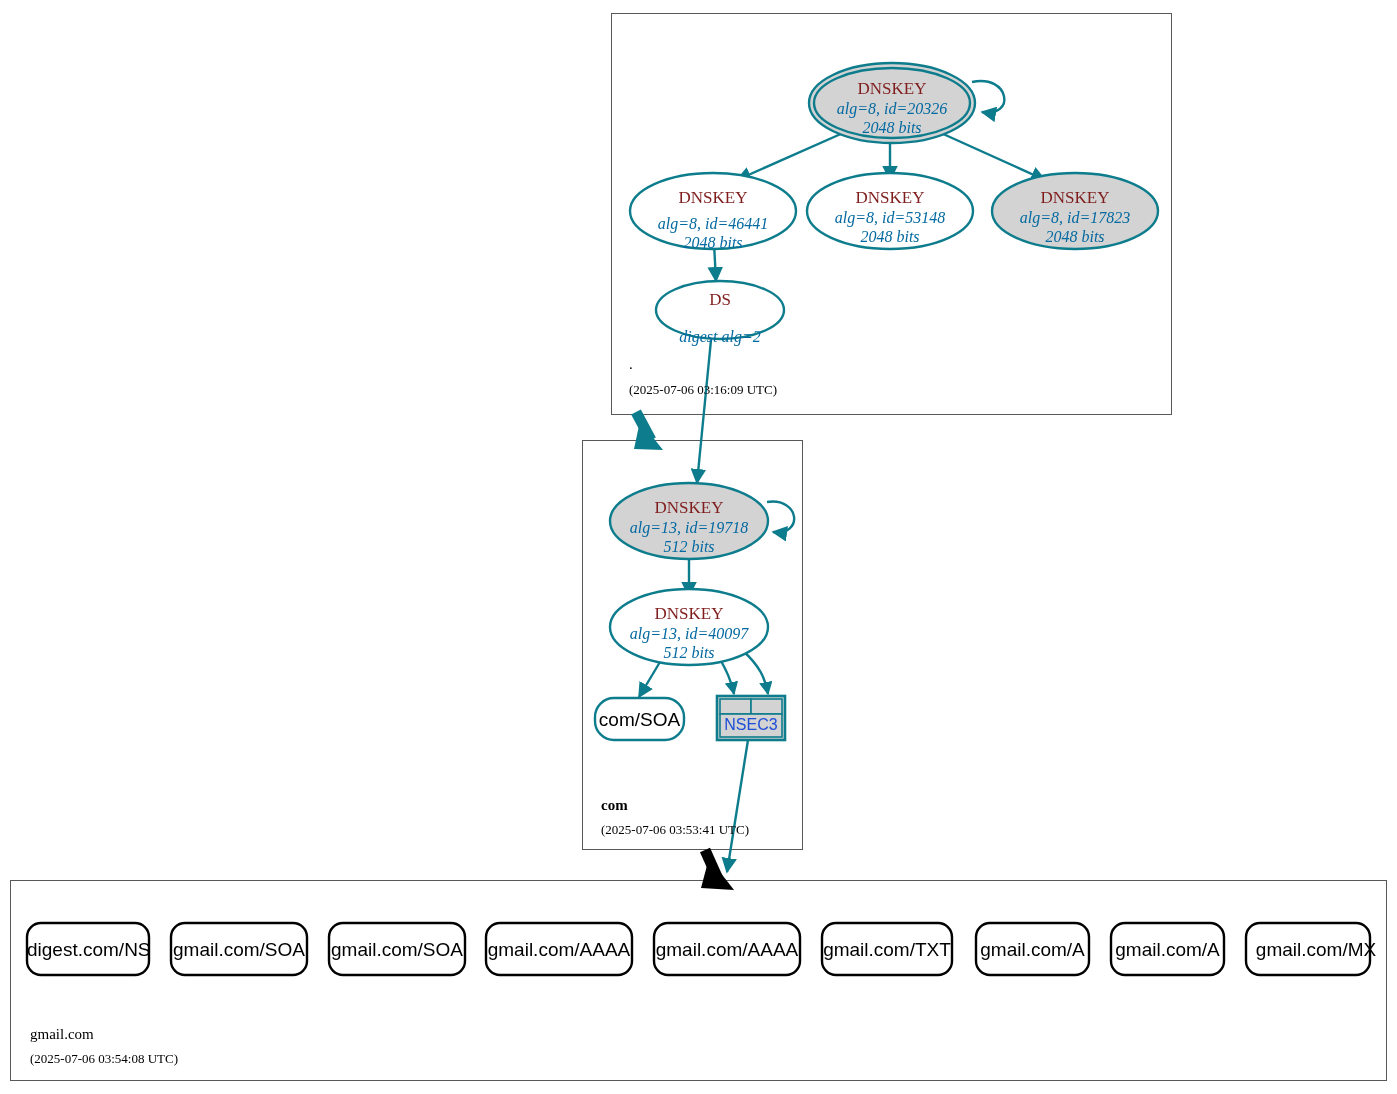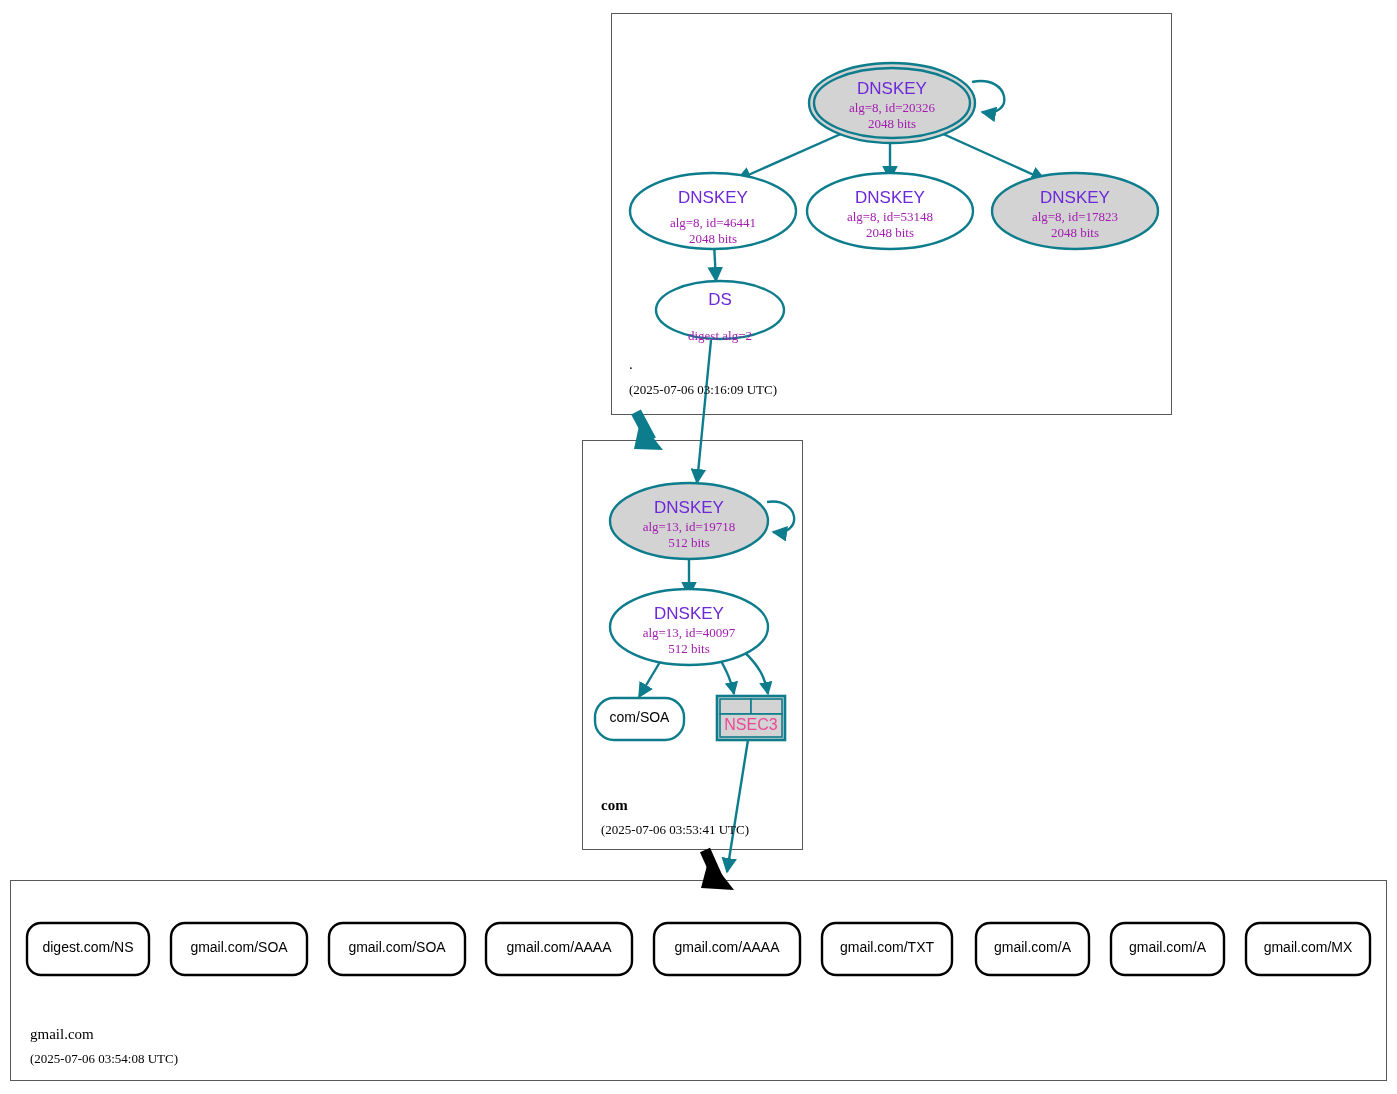--- a/index.html
+++ b/index.html
@@ -48,38 +48,39 @@
   }
   
   .node-txt {
     position: absolute;
     text-align: center;
     pointer-events: none;
     white-space: nowrap;
     line-height: 1.0;
   }
   .n-title {
-    font-family: Liberation Sans, sans-serif;
+    font-family: Liberation Serif, serif;
     font-size: 17px;
-    color: #6d28d9;
+    color: #7f1d1d;
   }
   .n-sub {
     font-family: "Liberation Serif", serif;
-    font-size: 13px;
-    color: #a21caf;
+    font-size: 16px;
+    color: #0369a1;
+    font-style: italic;
   }
   .rr-label {
     font-family: "Liberation Sans", sans-serif;
-    font-size: 14px;
+    font-size: 19px;
     color: #000000;
   }
   .nsec-label {
     font-family: "Liberation Sans", sans-serif;
     font-size: 16px;
-    color: #ec4899;
+    color: #1d4ed8;
   }
 </style>
 </head>
 <body>
 
 <div id="canvas">
 
   <div class="zone-box" style="left:611px; top:13px; width:561px; height:402px;"></div>
 
   <div class="zone-box" style="left:582px; top:440px; width:221px; height:410px;"></div>
@@ -278,18 +279,18 @@
   <div class="zone-label zone-time" style="left:601px; top:822px;">(2025-07-06 03:53:41 UTC)</div>
 
   <div class="node-txt rr-label" style="left:27px; top:940px; width:122px;">digest.com/NS</div>
   <div class="node-txt rr-label" style="left:171px; top:940px; width:136px;">gmail.com/SOA</div>
   <div class="node-txt rr-label" style="left:329px; top:940px; width:136px;">gmail.com/SOA</div>
   <div class="node-txt rr-label" style="left:486px; top:940px; width:146px;">gmail.com/AAAA</div>
   <div class="node-txt rr-label" style="left:654px; top:940px; width:146px;">gmail.com/AAAA</div>
   <div class="node-txt rr-label" style="left:822px; top:940px; width:130px;">gmail.com/TXT</div>
   <div class="node-txt rr-label" style="left:976px; top:940px; width:113px;">gmail.com/A</div>
   <div class="node-txt rr-label" style="left:1111px; top:940px; width:113px;">gmail.com/A</div>
-  <div class="node-txt rr-label" style="left:1246px; top:940px; width:124px;">gmail.com/MX</div>
+  <div class="node-txt rr-label" style="left:1246px; top:940px; width:124px;padding-left:8px;">gmail.com/MX</div>
 
   <div class="zone-label zone-name" style="left:30px; top:1026px;">gmail.com</div>
   <div class="zone-label zone-time" style="left:30px; top:1051px;">(2025-07-06 03:54:08 UTC)</div>
 
 </div>
 
 </body></html>

